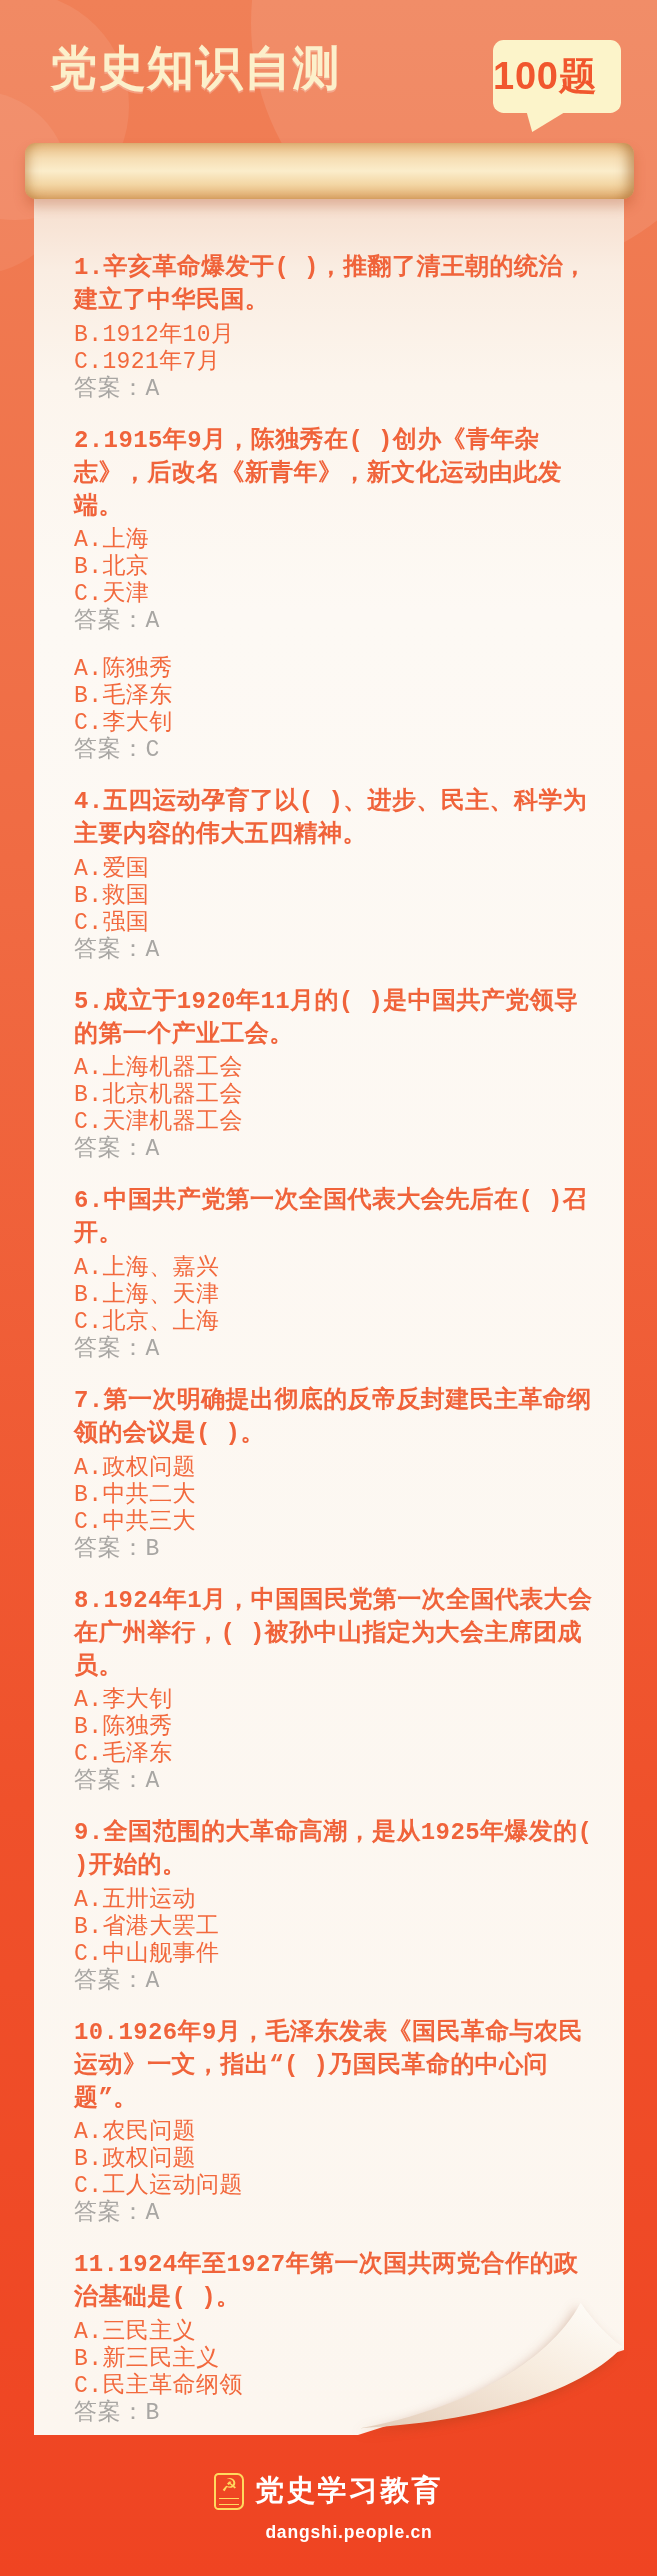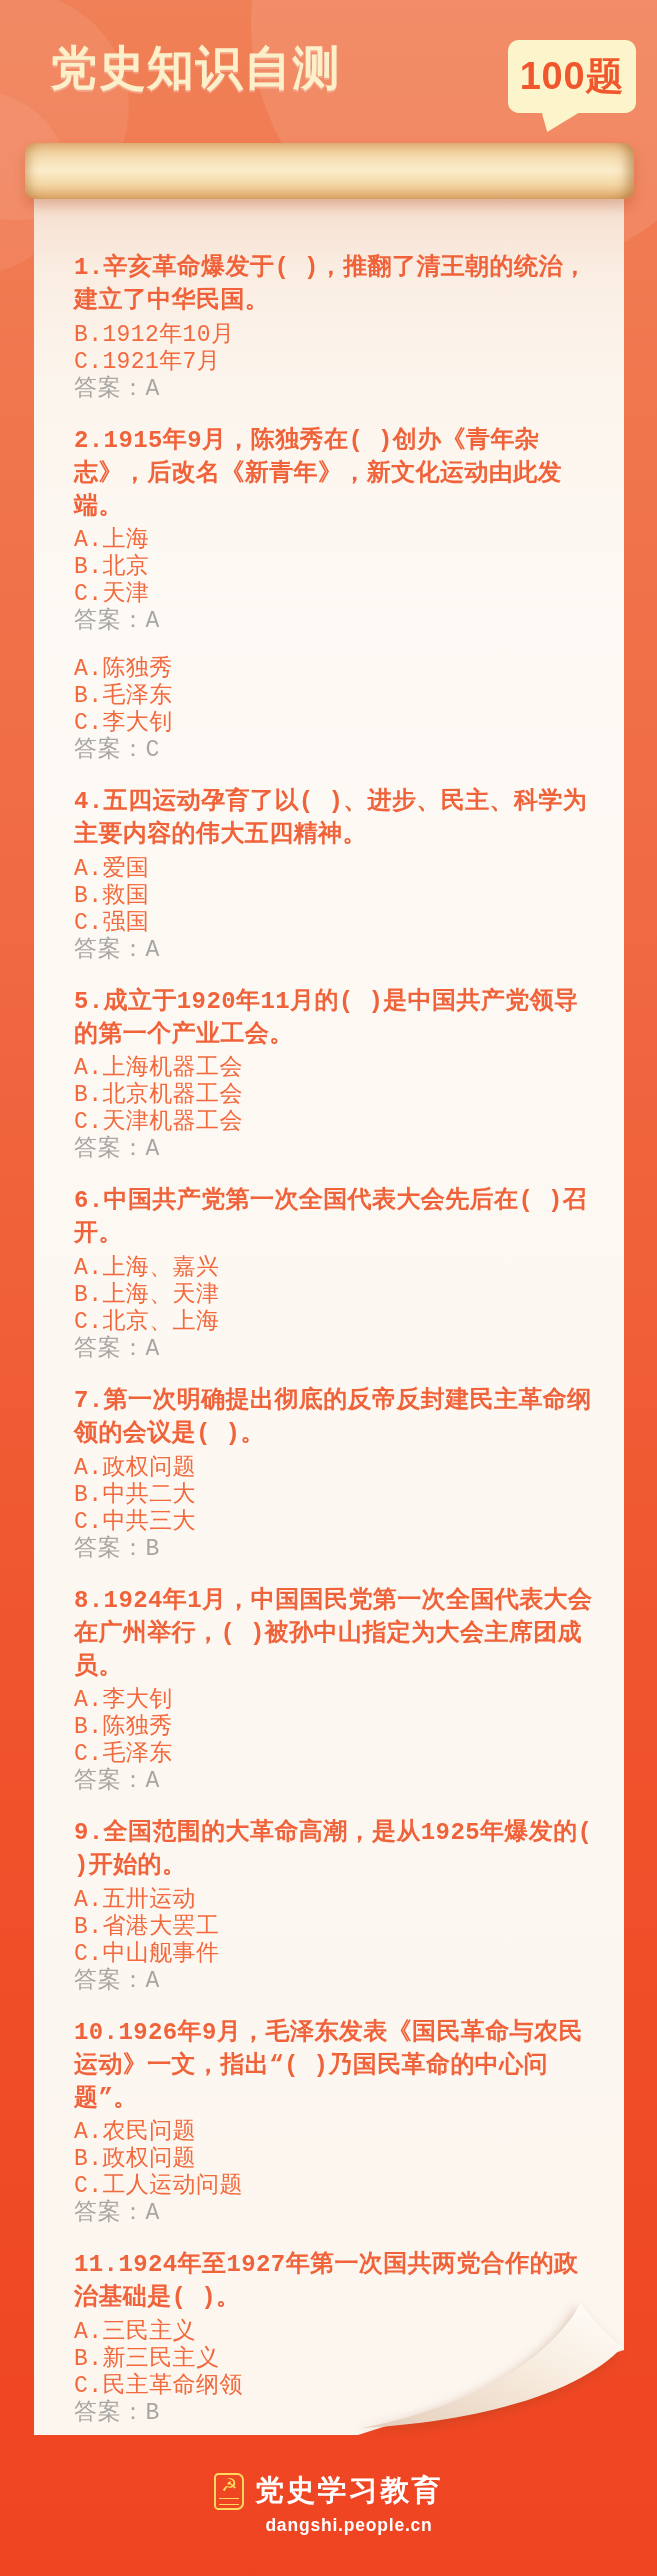--- a/index.html
+++ b/index.html
@@ -17,23 +17,23 @@
   .bg-circle.c3{width:183px;height:183px;left:-114px;top:91px;background:rgba(255,255,255,0.07);}
 
   
   .page-title{
     position:absolute;left:50px;top:37px;margin:0;
     font-size:47px;font-weight:800;letter-spacing:1.5px;
     color:#FCF0CB;
     text-shadow:0 1.5px 0 rgba(255,255,255,0.25);
   }
   .badge{
-    position:absolute;left:508px;top:40px;width:128px;height:73px;
+    position:absolute;left:493px;top:40px;width:128px;height:73px;
     background:#FCF4CA;border-radius:10.7px;
-    display:flex;align-items:center;justify-content:center;
+    display:flex;align-items:center;justify-content:flex-start;
   }
   .badge-text{font-size:38px;font-weight:800;color:#F1572E;letter-spacing:0.8px;}
   .badge-tail{
     position:absolute;left:32px;top:72px;width:40px;height:20px;
     background:#FCF4CA;
     clip-path:polygon(4% 0,100% 0,18% 100%);
   }
 
   
   .roll{
@@ -79,21 +79,21 @@
     border:2.3px solid #FFD95E;border-radius:4.6px 6.8px 6.8px 4.6px;
     box-sizing:border-box;
     display:flex;align-items:flex-start;justify-content:center;
   }
   .book-icon::after{
     content:"";position:absolute;left:3px;right:3px;bottom:3px;height:4.6px;
     border-top:1.5px solid #FFD95E;border-bottom:1.5px solid #FFD95E;
   }
   .emblem{font-size:18px;line-height:21px;color:#FFD95E;}
   .footer-title{font-size:29px;font-weight:800;color:#FFFFFF;letter-spacing:2.3px;}
-  .footer-url{margin-top:4px;margin-left:41px;font-size:17.5px;font-weight:700;color:#FFFFFF;letter-spacing:0.8px;}
+  .footer-url{margin-top:11px;margin-left:41px;font-size:17.5px;font-weight:700;color:#FFFFFF;letter-spacing:0.8px;}
 </style>
 </head>
 <body>
 
 <div class="canvas">
   <div class="bg-circle c1"></div>
   <div class="bg-circle c2"></div>
   <div class="bg-circle c3"></div>
 
   <h1 class="page-title">党史知识自测</h1>

